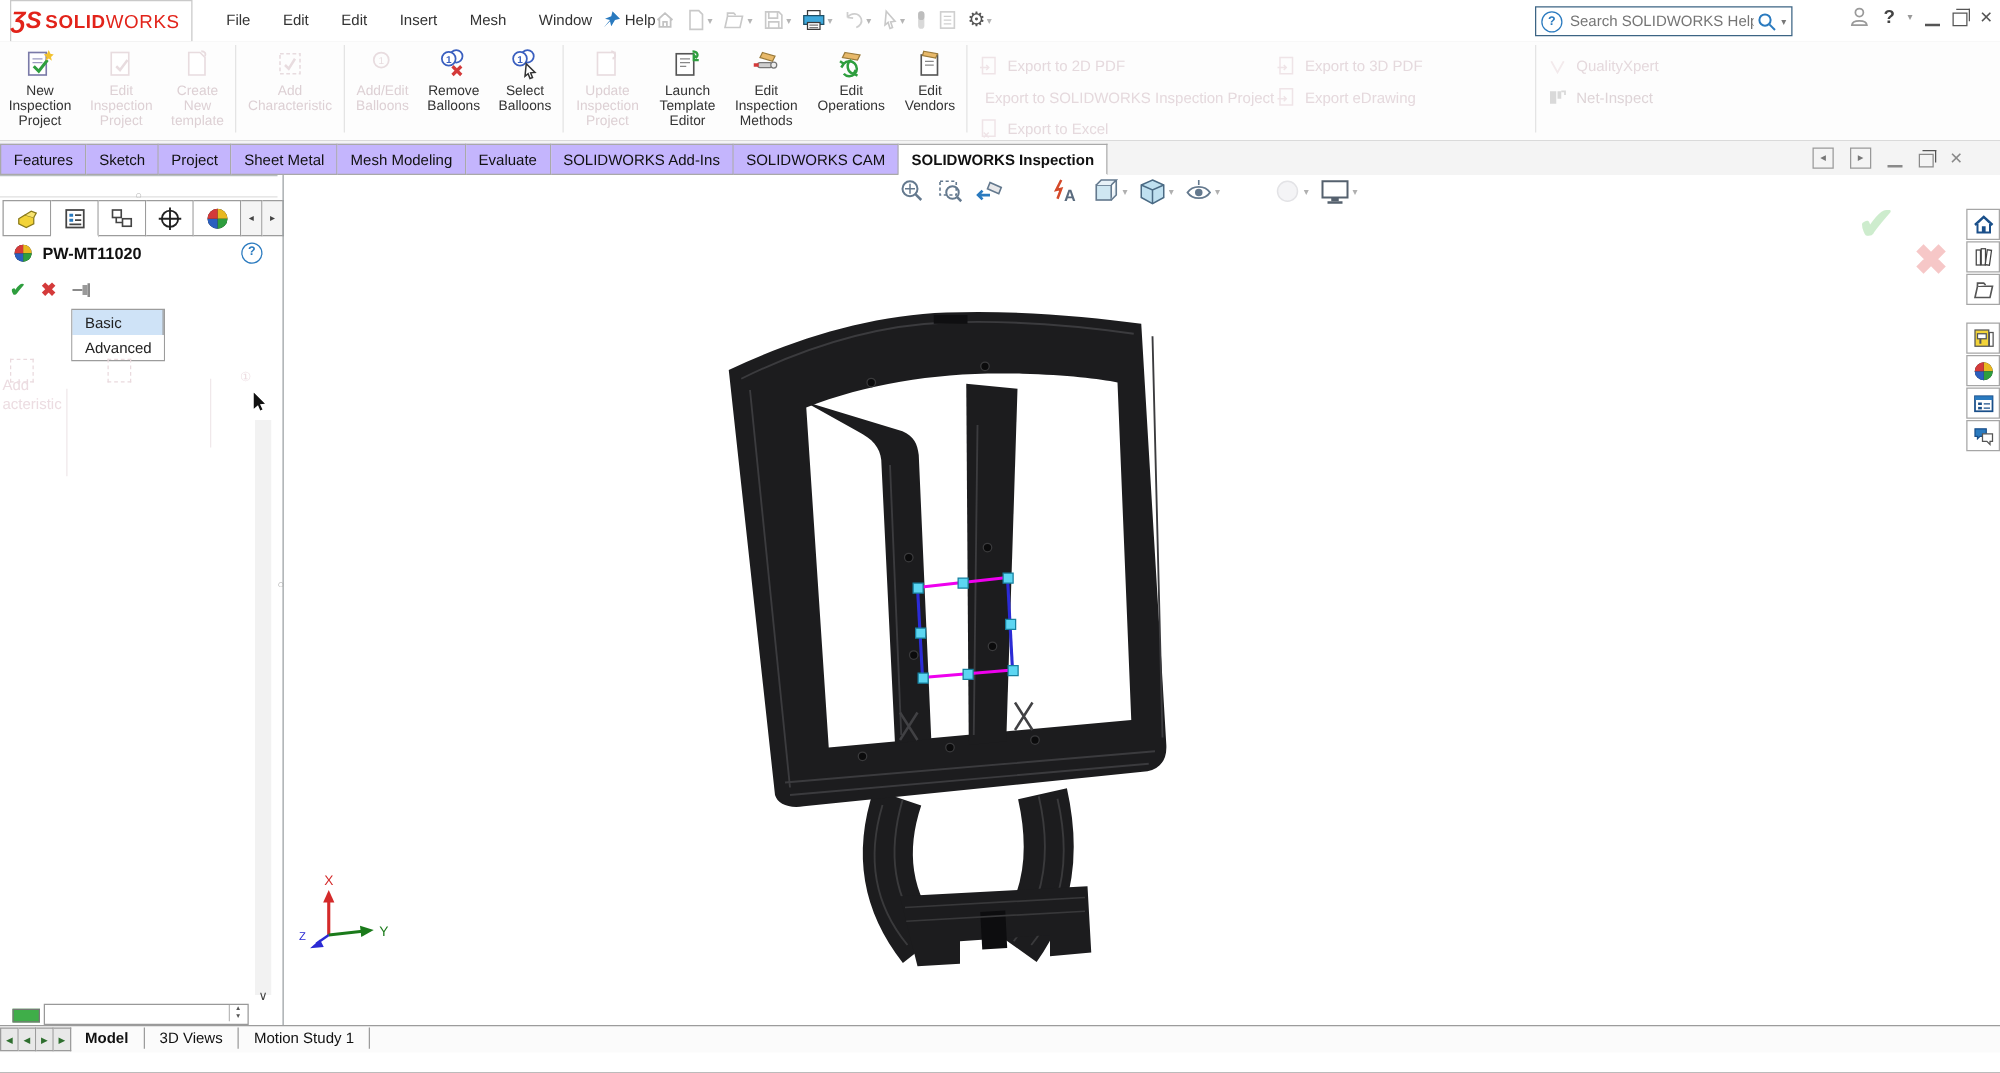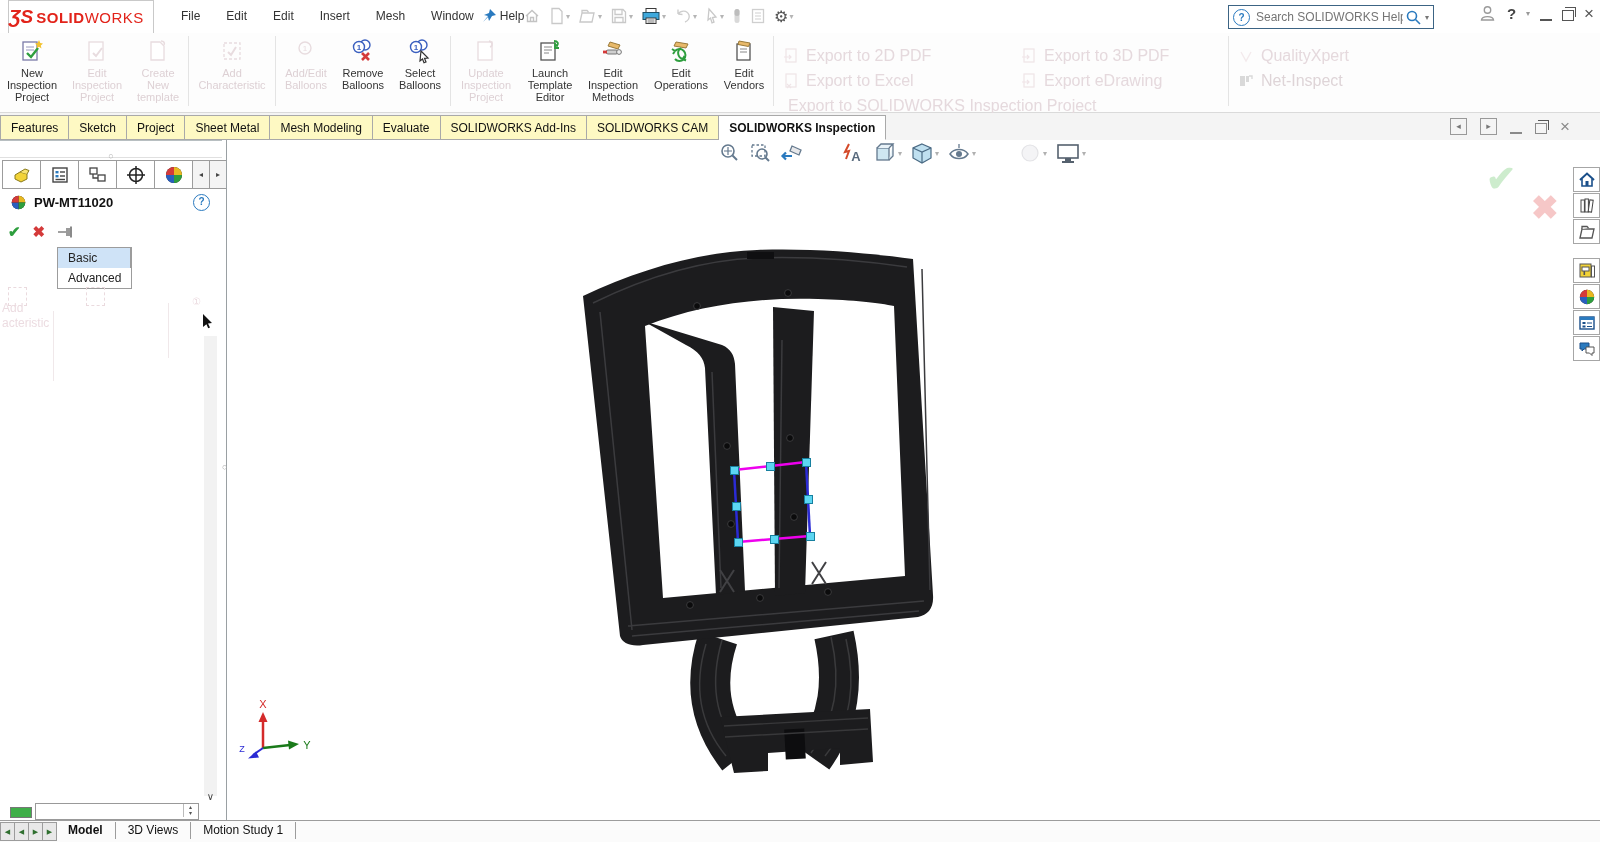--- a/index.html
+++ b/index.html
@@ -32,25 +32,25 @@
   
   #ribbon{position:absolute;left:0;top:33px;width:1600px;height:80px;background:#fdfdfd;border-bottom:1px solid #dadada;
           display:flex;align-items:flex-start;padding-top:3px;box-sizing:border-box;}
   .rb{display:flex;flex-direction:column;align-items:center;text-align:center;font-size:11px;line-height:12px;
       padding:2px 2px;box-sizing:border-box;}
   .rb .ri{margin-bottom:3px;}
   .rb.on{color:#333;}
   .rb.off{color:#ddd0d4;}
   .rgroup-div{width:1px;height:70px;background:#e4e4e4;margin:0 2px;flex:none;}
   .xcol{display:flex;flex-direction:column;justify-content:flex-start;padding-top:4px;}
-  .xl{display:flex;align-items:flex-end;gap:6px;height:25px;font-size:16px;color:#e5d9dd;padding:0 6px;white-space:nowrap;}
+  .xl{display:flex;align-items:center;gap:6px;height:25px;font-size:12px;color:#e5d9dd;padding:0 6px;white-space:nowrap;}
   
   #tabrow{position:absolute;left:0;top:113px;width:1600px;height:27px;background:#f4f4f4;border-bottom:1px solid #d7d7d7;}
   .ctab{display:inline-block;height:20px;line-height:20px;padding:2px 10px 1px 10px;border:1px solid #a9a9a9;border-left:none;
-        background:#fef9c3;color:#111;vertical-align:top;margin-top:2px;}
+        background:#c4b5fd;color:#111;vertical-align:top;margin-top:2px;}
   .ctab:first-child{border-left:1px solid #a9a9a9;}
   .ctab.active{font-weight:bold;background:#fff;border-bottom:1px solid #fff;}
   #tabrow-controls{position:absolute;right:30px;top:5px;display:flex;align-items:center;gap:13px;color:#8a8a8a;}
   .pane-btn{width:15px;height:15px;border:1px solid #999;font-size:9px;line-height:14px;text-align:center;color:#777;}
   
   #main{position:absolute;left:0;top:140px;width:1600px;height:680px;background:#fff;}
   
   #panel{position:absolute;left:0;top:0;width:222px;height:680px;background:#fff;border-top:1px solid #b8bfc1;}
   #panel-grip{position:absolute;left:0;top:8px;width:222px;height:8px;border-bottom:1px solid #e0e0e0;text-align:center;}
   #panel-grip span{position:relative;top:-1px;color:#b5b5b5;font-size:9px;line-height:8px;}
@@ -326,30 +326,30 @@
       <div class="xl">
         <svg width="18" height="18" viewBox="0 0 18 18">
             <rect x="4" y="2" width="10" height="13" fill="none" stroke="#efe4e7" stroke-width="1.2"></rect>
             <path d="M2,10 H9 M7,8 L9,10 L7,12" fill="none" stroke="#efe4e7" stroke-width="1.2"></path>
           </svg>
         <span>Export to 2D PDF</span>
       </div>
       <div class="xl">
         <svg width="18" height="18" viewBox="0 0 18 18">
             <rect x="4" y="2" width="10" height="13" fill="none" stroke="#efe4e7" stroke-width="1.2"></rect>
+            <path d="M3,12 C5,10 8,14 10,12" fill="none" stroke="#efe4e7" stroke-width="1.2"></path>
+          </svg>
+        <span>Export to SOLIDWORKS Inspection Project</span>
+      </div>
+      <div class="xl">
+        <svg width="18" height="18" viewBox="0 0 18 18">
+            <rect x="4" y="2" width="10" height="13" fill="none" stroke="#efe4e7" stroke-width="1.2"></rect>
             <path d="M5,12 L9,16 M9,12 L5,16" stroke="#efe4e7" stroke-width="1.2"></path>
           </svg>
         <span>Export to Excel</span>
-      </div>
-      <div class="xl">
-        <svg width="18" height="18" viewBox="0 0 18 18">
-            <rect x="4" y="2" width="10" height="13" fill="none" stroke="#efe4e7" stroke-width="1.2"></rect>
-            <path d="M3,12 C5,10 8,14 10,12" fill="none" stroke="#efe4e7" stroke-width="1.2"></path>
-          </svg>
-        <span>Export to SOLIDWORKS Inspection Project</span>
       </div>
     </div>
     <div class="xcol" style="width:212px">
       <div class="xl">
         <svg width="18" height="18" viewBox="0 0 18 18">
             <rect x="4" y="2" width="10" height="13" fill="none" stroke="#efe4e7" stroke-width="1.2"></rect>
             <path d="M2,10 H9 M7,8 L9,10 L7,12" fill="none" stroke="#efe4e7" stroke-width="1.2"></path>
           </svg>
         <span>Export to 3D PDF</span>
       </div>

